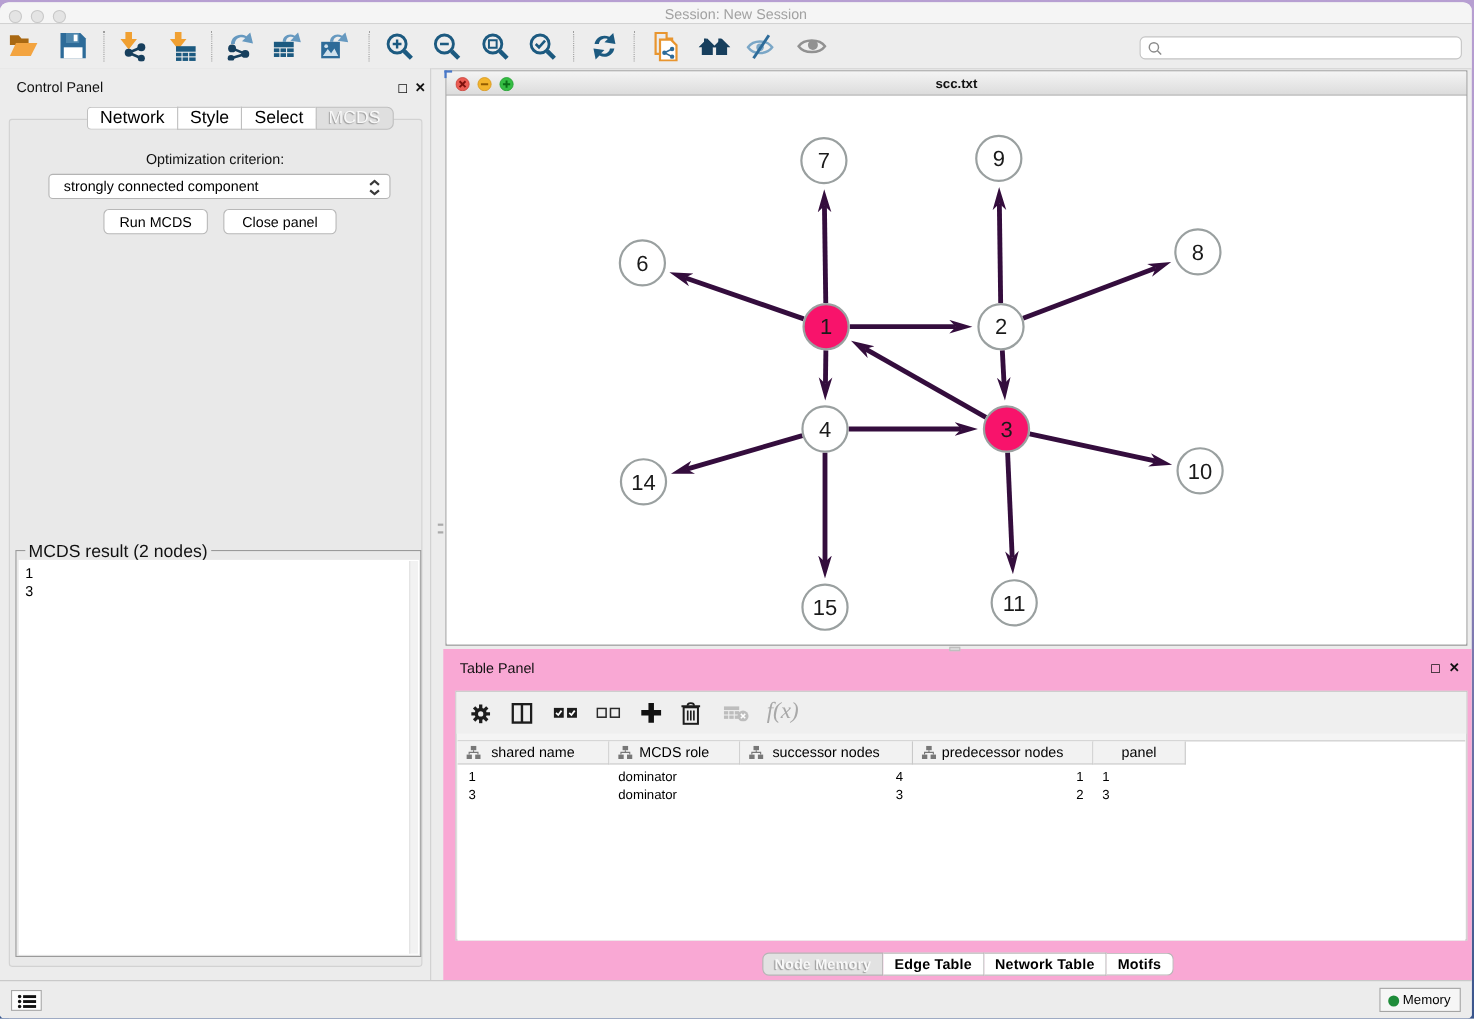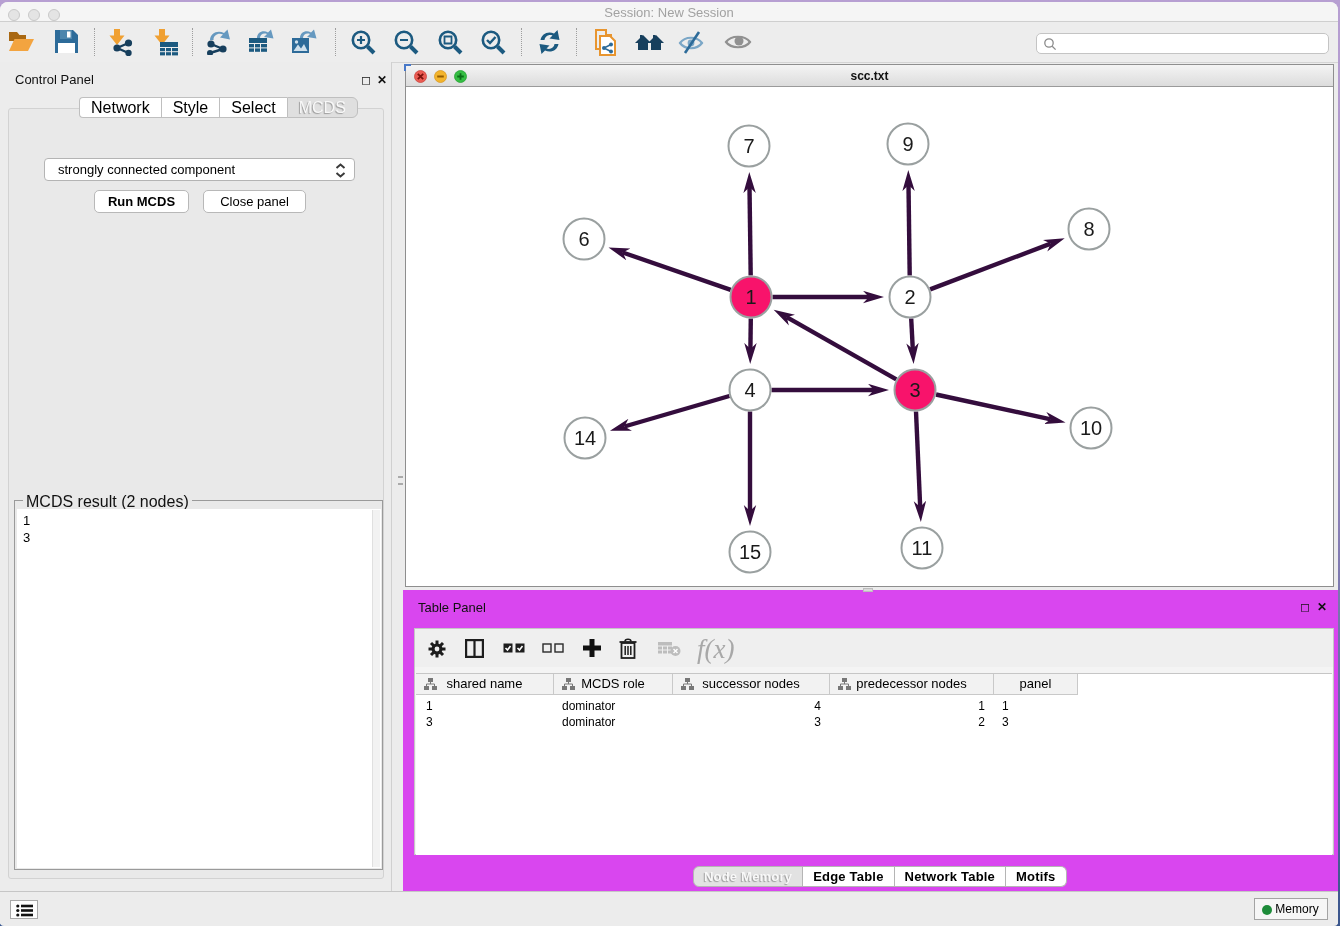--- a/index.html
+++ b/index.html
@@ -34,21 +34,21 @@
 #fieldset legend { position:absolute; left:8px; top:-8px; background:#e9e9e9; padding:0 3px; font-size:16px; color:#111; }
 #resultbox { position:absolute; left:2px; top:8px; width:364px; height:359px; background:#fff; }
 #resultbox .sb { position:absolute; right:1px; top:1px; width:8px; height:357px; background:#f2f2f2; border-left:1px solid #e0e0e0; }
 #resultbox pre { font-family:"Liberation Sans", sans-serif; font-size:13px; color:#000; padding:3px 0 0 6px; line-height:17px; }
 
 #netwin { position:absolute; left:405px; top:62px; width:929px; height:523px; border:1px solid #8e8e8e; background:#fff; }
 #nettitle { position:absolute; left:0; top:0; width:100%; height:22px; background:linear-gradient(180deg,#f4f4f4,#dcdcdc); border-bottom:1px solid #9a9a9a; }
 #nettitle .name { position:absolute; top:4px; width:100%; text-align:center; font-size:12px; font-weight:bold; color:#111; }
 #canvas { position:absolute; left:0; top:22px; width:927px; height:498px; background:#fff; }
 
-#tp { position:absolute; left:403px; top:588px; width:935px; height:301px; background:#d946ef; }
+#tp { position:absolute; left:403px; top:588px; width:935px; height:301px; background:#f9a8d4; }
 #tph { position:absolute; left:15px; top:10px; font-size:13px; color:#111; }
 #tptool { position:absolute; left:11px; top:38px; width:920px; height:227px; background:#f4f4f4; border:1px solid #c6c6c6; }
 #tpicons { position:absolute; left:0; top:0; width:100%; height:38px; background:#efefef; }
 #tptable { position:absolute; left:1px; top:44px; width:916px; height:182px; background:#fff; border-top:1px solid #c6c6c6; }
 .th { position:absolute; top:0; height:21px; background:#f2f2f2; border-right:1px solid #c9c9c9; border-bottom:1px solid #c9c9c9; font-size:13px; text-align:center; line-height:19px; color:#000; }
 .td { position:absolute; font-size:12px; color:#000; height:17px; line-height:17px; }
 #tptabs { position:absolute; left:290px; top:276px; height:21px; font-size:13px; font-weight:bold; letter-spacing:0.2px; }
 .btab { display:inline-block; height:21px; line-height:20px; padding:0 10px; background:#fff; border:1px solid #b5b5b5; border-left:none; float:left; color:#000; }
 .btab.sel { background:#e2e2e2; border-left:1px solid #b5b5b5; border-radius:6px 0 0 6px; color:#f8f8f8; text-shadow:-1px 1px 1px #9b9b9b; }
 .btab.last { border-radius:0 6px 6px 0; }
@@ -191,27 +191,28 @@
     <div id="cph">Control Panel</div>
     <div class="wbtn" style="right:20px;">◻</div>
     <div class="wbtn" style="right:4px;font-weight:bold;">✕</div>
     <div id="cpinner"></div>
     <div class="tabs">
       <div class="tab first">Network</div>
         <div class="tab">Style</div>
         <div class="tab">Select</div>
         <div class="tab sel">MCDS</div>
     </div>
+    <div id="optlabel">Optimization criterion:</div>
     <div id="dropdown">strongly connected component
       <svg width="11" height="15" viewBox="0 0 11 15">
           <path d="M1.5 5 L5.5 1.5 L9.5 5" fill="none" stroke="#3a3a3a" stroke-width="2"></path>
           <path d="M1.5 10 L5.5 13.5 L9.5 10" fill="none" stroke="#3a3a3a" stroke-width="2"></path>
         </svg>
     </div>
-    <div class="btn" style="left:94px;width:95px;font-weight:bold;">Run MCDS</div>
+    <div class="btn" style="left:94px;width:95px;">Run MCDS</div>
     <div class="btn" style="left:203px;width:103px;">Close panel</div>
     <div id="fieldset">
       <legend>MCDS result (2 nodes)</legend>
       <div id="resultbox">
           <pre>1
 3</pre>
           <div class="sb"></div>
         </div>
     </div>
   </div>
@@ -333,21 +334,21 @@
             <rect x="0" y="4.5" width="4" height="3"></rect>
               <rect x="5" y="4.5" width="4" height="3"></rect>
               <rect x="10" y="4.5" width="4" height="3"></rect>
             <rect x="0" y="8.5" width="4" height="3"></rect>
               <rect x="5" y="8.5" width="4" height="3"></rect>
               <rect x="10" y="8.5" width="4" height="3"></rect>
             <circle cx="17.5" cy="9" r="5"></circle>
           </g>
           <path d="M15.5 7 l4 4 M19.5 7 l-4 4" stroke="#fff" stroke-width="1.4"></path>
         </svg>
-        <div style="position:absolute;left:282px;top:5px;font-family:'Liberation Serif',serif;font-style:italic;font-size:27px;color:#a8a8a8;">f(x)</div>
+        <div style="position:absolute;left:282px;top:5px;font-family:'Liberation Serif',serif;font-style:italic;font-size:21px;color:#a8a8a8;">f(x)</div>
       </div>
       <div id="tptable">
         <div class="th" style="left:0px;width:138px;">shared name</div>
         <div class="th" style="left:138px;width:119px;">MCDS role</div>
         <div class="th" style="left:257px;width:157px;">successor nodes</div>
         <div class="th" style="left:414px;width:164px;">predecessor nodes</div>
         <div class="th" style="left:578px;width:84px;">panel</div>
         <svg class="hic" style="position:absolute;left:8px;top:4px;" width="13" height="12" viewBox="0 0 13 12">
             <g fill="#777">
               <rect x="4" y="0" width="5" height="4"></rect>

